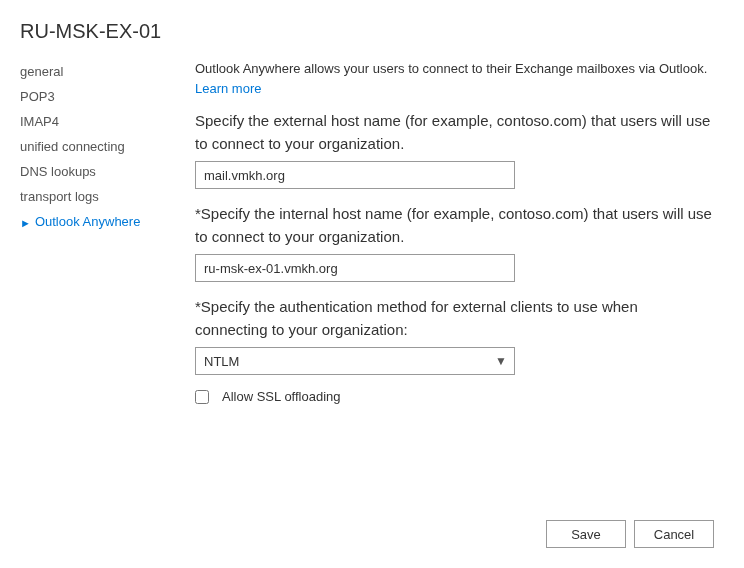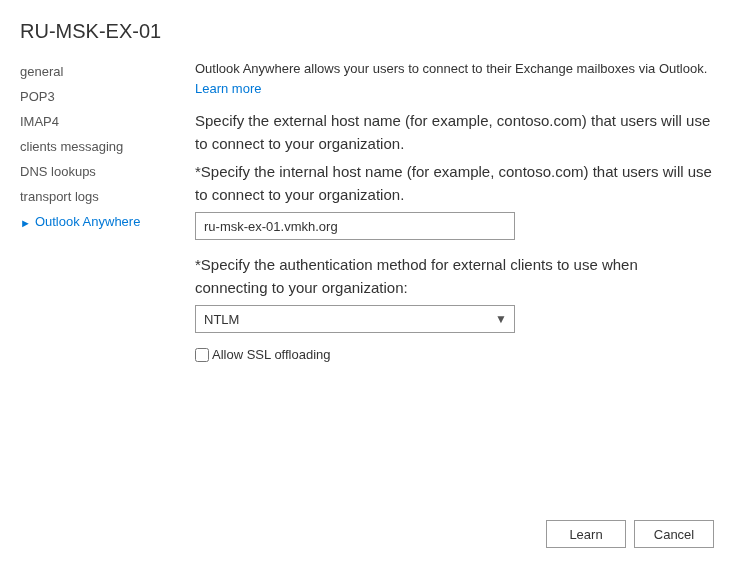--- a/index.html
+++ b/index.html
@@ -127,21 +127,21 @@
       top: 50%;
       transform: translateY(-50%);
       pointer-events: none;
       color: #555;
       font-size: 12px;
     }
 
     .checkbox-row {
       display: flex;
       align-items: center;
-      gap: 3px;
+      gap: 13px;
       margin-top: 4px;
     }
 
     .checkbox-input {
       width: 14px;
       height: 14px;
       cursor: pointer;
       border: 1px solid #999;
     }
 
@@ -181,21 +181,21 @@
       <div class="sidebar-item">
         <span>general</span>
       </div>
       <div class="sidebar-item">
         <span>POP3</span>
       </div>
       <div class="sidebar-item">
         <span>IMAP4</span>
       </div>
       <div class="sidebar-item">
-        <span>clients messaging</span>
+        <span>unified connecting</span>
       </div>
       <div class="sidebar-item">
         <span>DNS lookups</span>
       </div>
       <div class="sidebar-item">
         <span>transport logs</span>
       </div>
       <div class="sidebar-item active">
         <span class="arrow">►</span>
         <span>Outlook Anywhere</span>
@@ -203,20 +203,21 @@
     </div>
 
     <div class="main-content">
       <div class="description-text">
         <span>Outlook Anywhere allows your users to connect to their Exchange mailboxes via Outlook.</span>
         <span> </span>
         <a class="learn-more">Learn more</a>
       </div>
 
       <div class="field-label">Specify the external host name (for example, contoso.com) that users will use to connect to your organization.</div>
+      <input class="text-input" type="text" value="mail.vmkh.org" style="">
 
       <div class="field-label">*Specify the internal host name (for example, contoso.com) that users will use to connect to your organization.</div>
       <input class="text-input" type="text" value="ru-msk-ex-01.vmkh.org" style="">
 
       <div class="field-label">*Specify the authentication method for external clients to use when connecting to your organization:</div>
       <div class="select-wrapper">
         <select class="auth-select">
           <option value="NTLM">NTLM</option>
           <option value="Basic">Basic</option>
           <option value="Negotiate">Negotiate</option>
@@ -225,16 +226,16 @@
       </div>
 
       <div class="checkbox-row">
         <input class="checkbox-input" type="checkbox" id="ssl-offloading" style="">
         <label class="checkbox-label" for="ssl-offloading">Allow SSL offloading</label>
       </div>
     </div>
   </div>
 
   <div class="footer">
-    <button class="btn">Learn</button>
+    <button class="btn">Save</button>
     <button class="btn">Cancel</button>
   </div>
 </div>
 
 </body></html>

